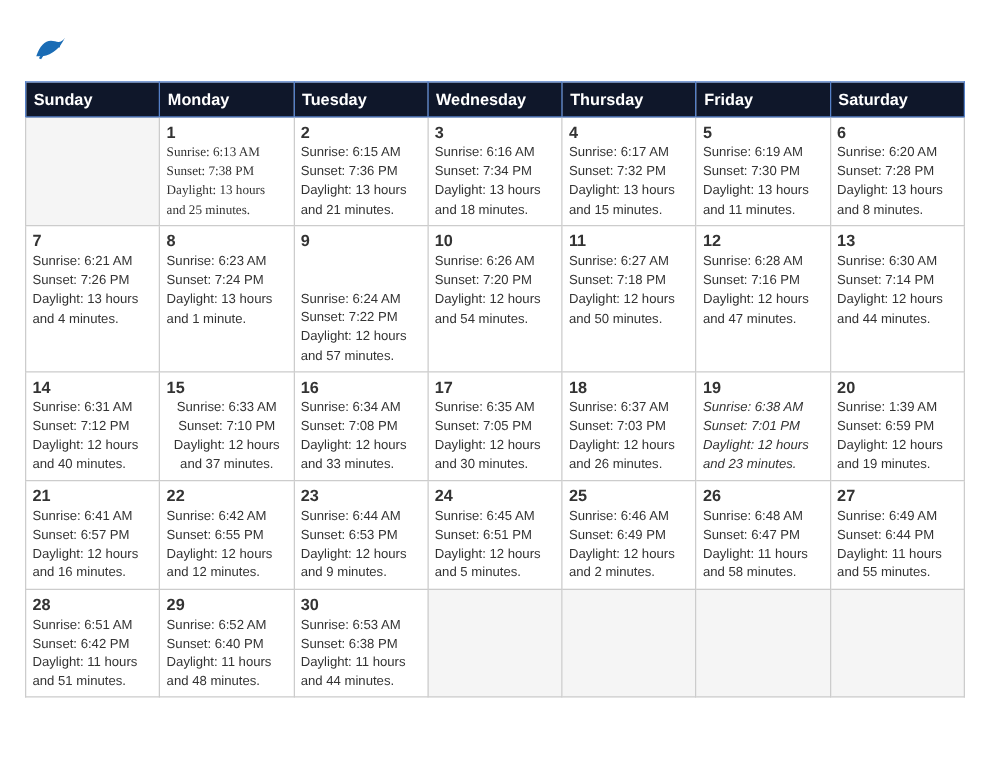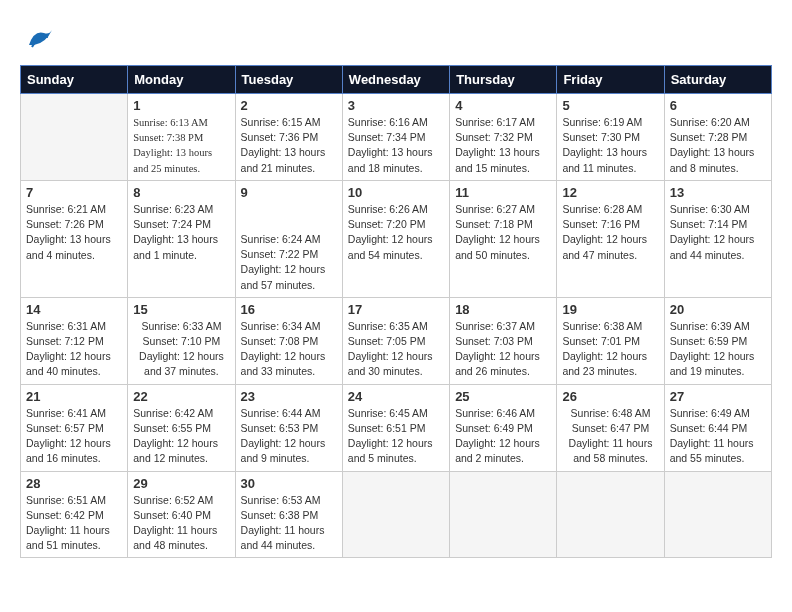--- a/index.html
+++ b/index.html
@@ -251,28 +251,28 @@
         </td>
         <td>
           <span class="day-num">18</span>
           <div class="day-info" style="white-space: pre-line;">Sunrise: 6:37 AM
 Sunset: 7:03 PM
 Daylight: 12 hours
 and 26 minutes.</div>
         </td>
         <td>
           <span class="day-num">19</span>
-          <div class="day-info" style="white-space: pre-line;">Sunrise: 6:38 AM
+          <div class="day-info" style="white-space: pre-line; font-style: italic;">Sunrise: 6:38 AM
 Sunset: 7:01 PM
 Daylight: 12 hours
 and 23 minutes.</div>
         </td>
         <td>
           <span class="day-num">20</span>
-          <div class="day-info" style="white-space: pre-line;">Sunrise: 6:39 AM
+          <div class="day-info" style="white-space: pre-line;">Sunrise: 1:39 AM
 Sunset: 6:59 PM
 Daylight: 12 hours
 and 19 minutes.</div>
         </td>
       </tr>
       <tr>
         <td>
           <span class="day-num">21</span>
           <div class="day-info" style="white-space: pre-line;">Sunrise: 6:41 AM
 Sunset: 6:57 PM
@@ -302,21 +302,21 @@
         </td>
         <td>
           <span class="day-num">25</span>
           <div class="day-info" style="white-space: pre-line;">Sunrise: 6:46 AM
 Sunset: 6:49 PM
 Daylight: 12 hours
 and 2 minutes.</div>
         </td>
         <td>
           <span class="day-num">26</span>
-          <div class="day-info" style="white-space: pre-line; text-align: center;">Sunrise: 6:48 AM
+          <div class="day-info" style="white-space: pre-line;">Sunrise: 6:48 AM
 Sunset: 6:47 PM
 Daylight: 11 hours
 and 58 minutes.</div>
         </td>
         <td>
           <span class="day-num">27</span>
           <div class="day-info" style="white-space: pre-line;">Sunrise: 6:49 AM
 Sunset: 6:44 PM
 Daylight: 11 hours
 and 55 minutes.</div>

